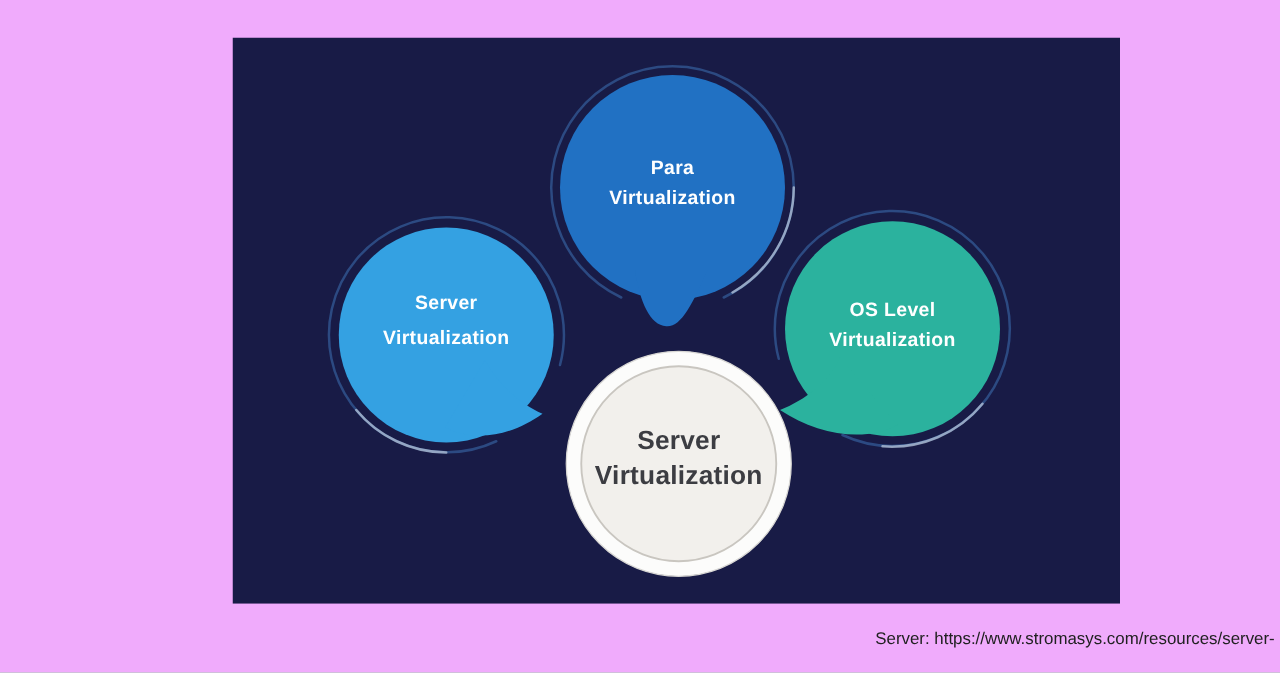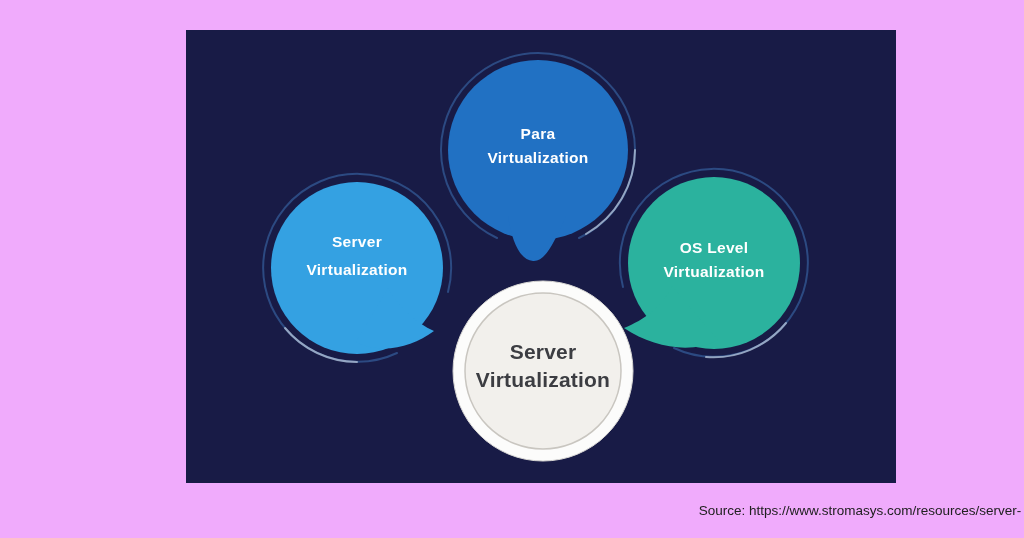--- a/index.html
+++ b/index.html
@@ -58,16 +58,16 @@
         <circle cx="357" cy="341" r="90" stroke-width="1" stroke="#d8d7d4" fill="#fcfcfb"></circle>
         <circle cx="357" cy="341" r="78" stroke-width="1.5" stroke="#c9c6c0" fill="#f2f0ec"></circle>
         <text class="center-label" x="357" y="329" text-anchor="middle" fill="#3c3d42">Server</text>
         <text class="center-label" x="357" y="357" text-anchor="middle" fill="#3c3d42">Virtualization</text>
       </g>
 
     </svg>
   </div>
 
   <div class="source-note">
-    <div>Source: https://www.stromasys.com/resources/server-</div>
+    <div>Server: https://www.stromasys.com/resources/server-</div>
   </div>
 
 </div>
 
 </body></html>

